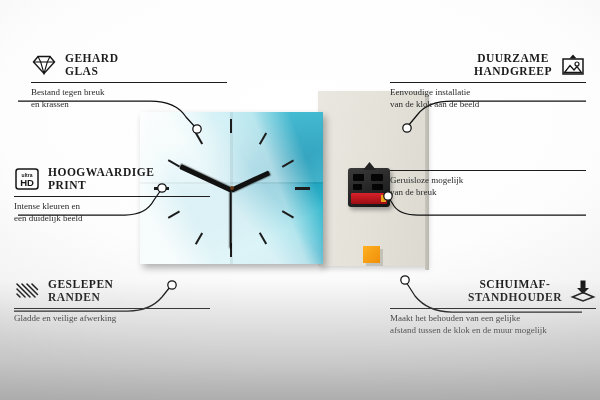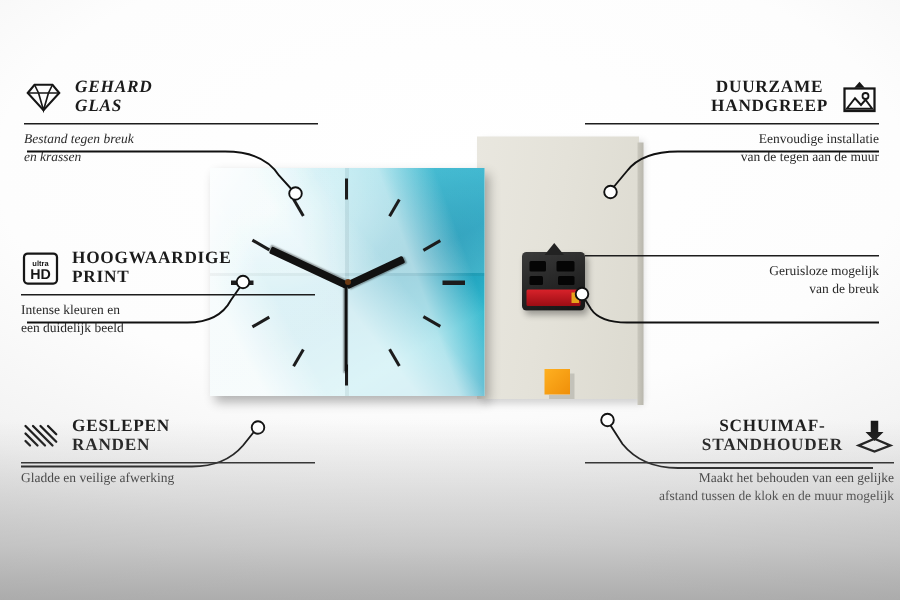--- a/index.html
+++ b/index.html
@@ -62,21 +62,21 @@
   
   .callout{position:absolute;width:196px;}
   .callout .row{display:flex;align-items:center;gap:8px;}
   .callout.left .row{justify-content:flex-start;}
   .callout.right .row{justify-content:flex-end;}
   .ttl{font-size:11.5px;font-weight:700;letter-spacing:.5px;color:#1b1b1b;
        line-height:13px;text-transform:uppercase;}
   .callout.right .ttl{text-align:center;}
   .rule{height:1.3px;background:#1d1d1d;margin:4px 0 4px;}
   .desc{font-size:9px;line-height:11.5px;color:#2a2a2a;}
-  .callout.right .desc{text-align:right;}
+  .callout.right .desc{text-align:left;}
   .ico{width:26px;height:24px;flex:0 0 26px;display:flex;align-items:center;justify-content:center;text-align:center;}
   .ico svg{display:block;}
 </style>
 </head>
 <body>
 
 <div id="stage">
 
   <div class="photo">
     <div class="wallpanel"></div>
@@ -127,21 +127,21 @@
     <path d="M586,101 L452,101 Q428,101 418,114 L408,126"></path>
     <circle cx="407" cy="128" r="4.2"></circle>
 
     <path d="M586,215 L418,215 Q400,215 394,206 L389,198"></path>
     <circle cx="388" cy="196" r="4.2"></circle>
 
     <path d="M582,312 L452,312 Q428,312 415,296 L406,282"></path>
     <circle cx="405" cy="280" r="4.2"></circle>
   </svg>
 
-  <div class="callout left" style="left:16px;top:52px;font-style:italic;">
+  <div class="callout left" style="left:31px;top:52px;">
     <div class="row">
       <span class="ico">
         <svg width="26" height="22" viewBox="0 0 26 22">
           <g fill="none" stroke="#161616" stroke-width="1.4">
             <path d="M2.5,8 L7,2.5 L19,2.5 L23.5,8 L13,19.5 Z"></path>
             <path d="M2.5,8 L23.5,8" stroke-width="1.1"></path>
             <path d="M7,2.5 L9.7,8 L13,19.5 L16.3,8 L19,2.5" stroke-width="1.1"></path>
           </g>
         </svg>
       </span>
@@ -214,21 +214,21 @@
           <path d="M13,1.5 L16.5,5.5 L9.5,5.5 Z" fill="#161616"></path>
           <rect x="3" y="6" width="20" height="15" fill="none" stroke="#161616" stroke-width="1.5"></rect>
           <circle cx="17" cy="11" r="2" fill="none" stroke="#161616" stroke-width="1.2"></circle>
           <path d="M4.5,19.5 L10,12.5 L14,17 L17,13.5 L21.5,19.5 Z" fill="none" stroke="#161616" stroke-width="1.3"></path>
         </svg>
       </span>
     </div>
     <div class="rule"></div>
     <div class="desc">
       <span>Eenvoudige installatie</span><br>
-      <span>van de tegen aan de muur</span>
+      <span>van de klok aan de beeld</span>
     </div>
   </div>
 
   <div class="callout right" style="left:390px;top:166px;">
     <div class="rule"></div>
     <div class="desc">
       <span>Geruisloze mogelijk</span><br>
       <span>van de breuk</span>
     </div>
   </div>

